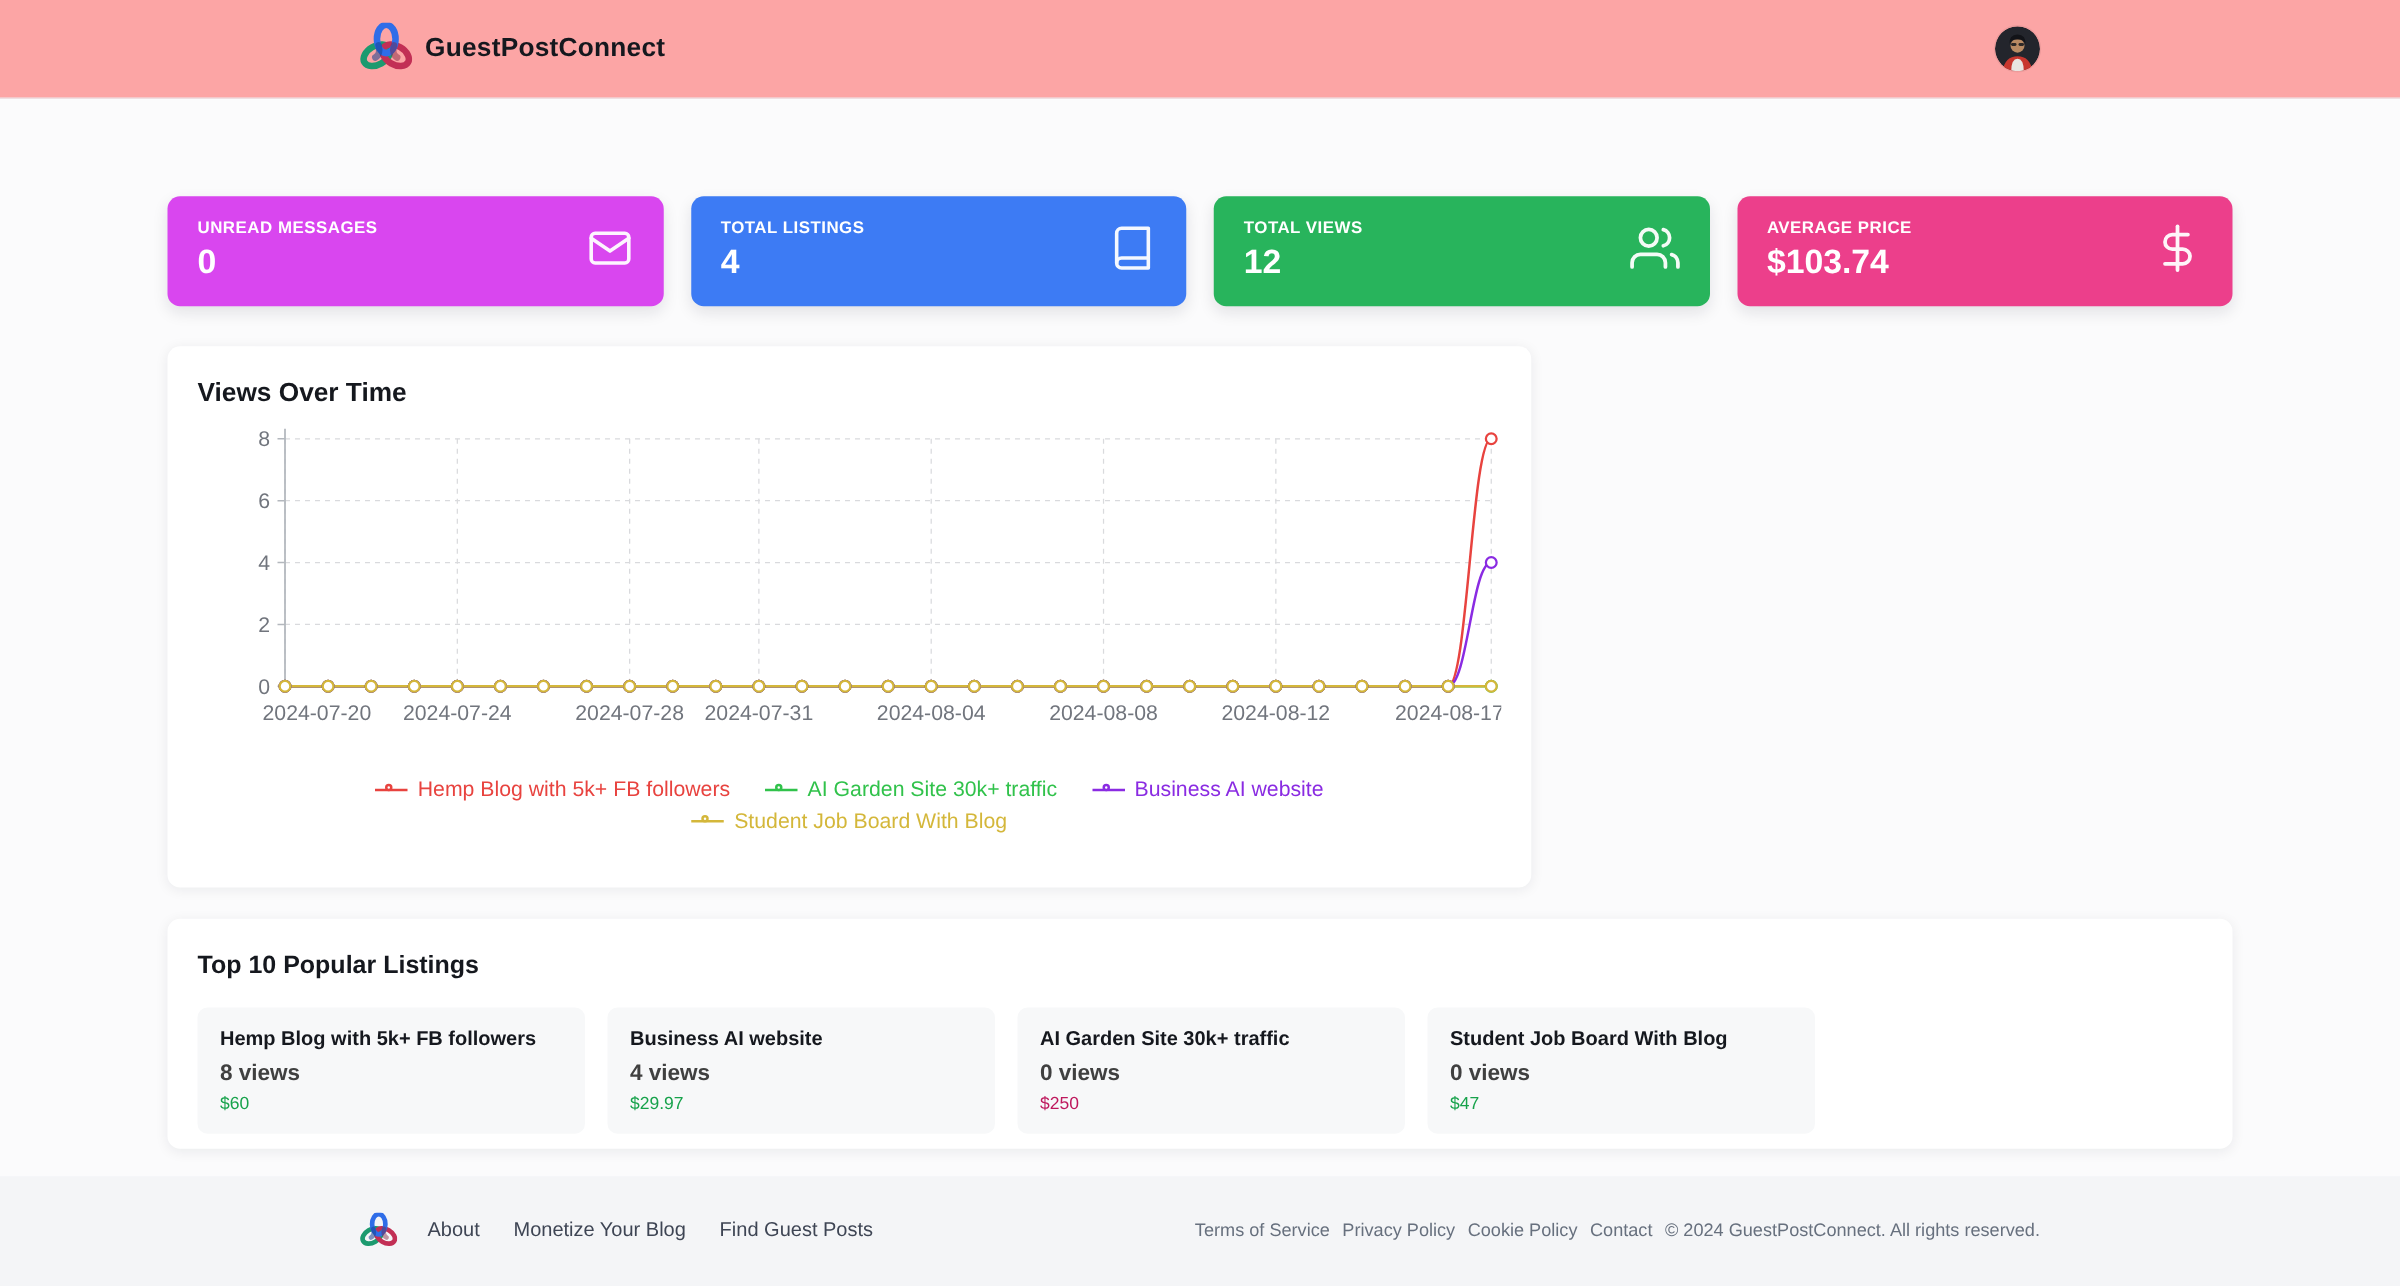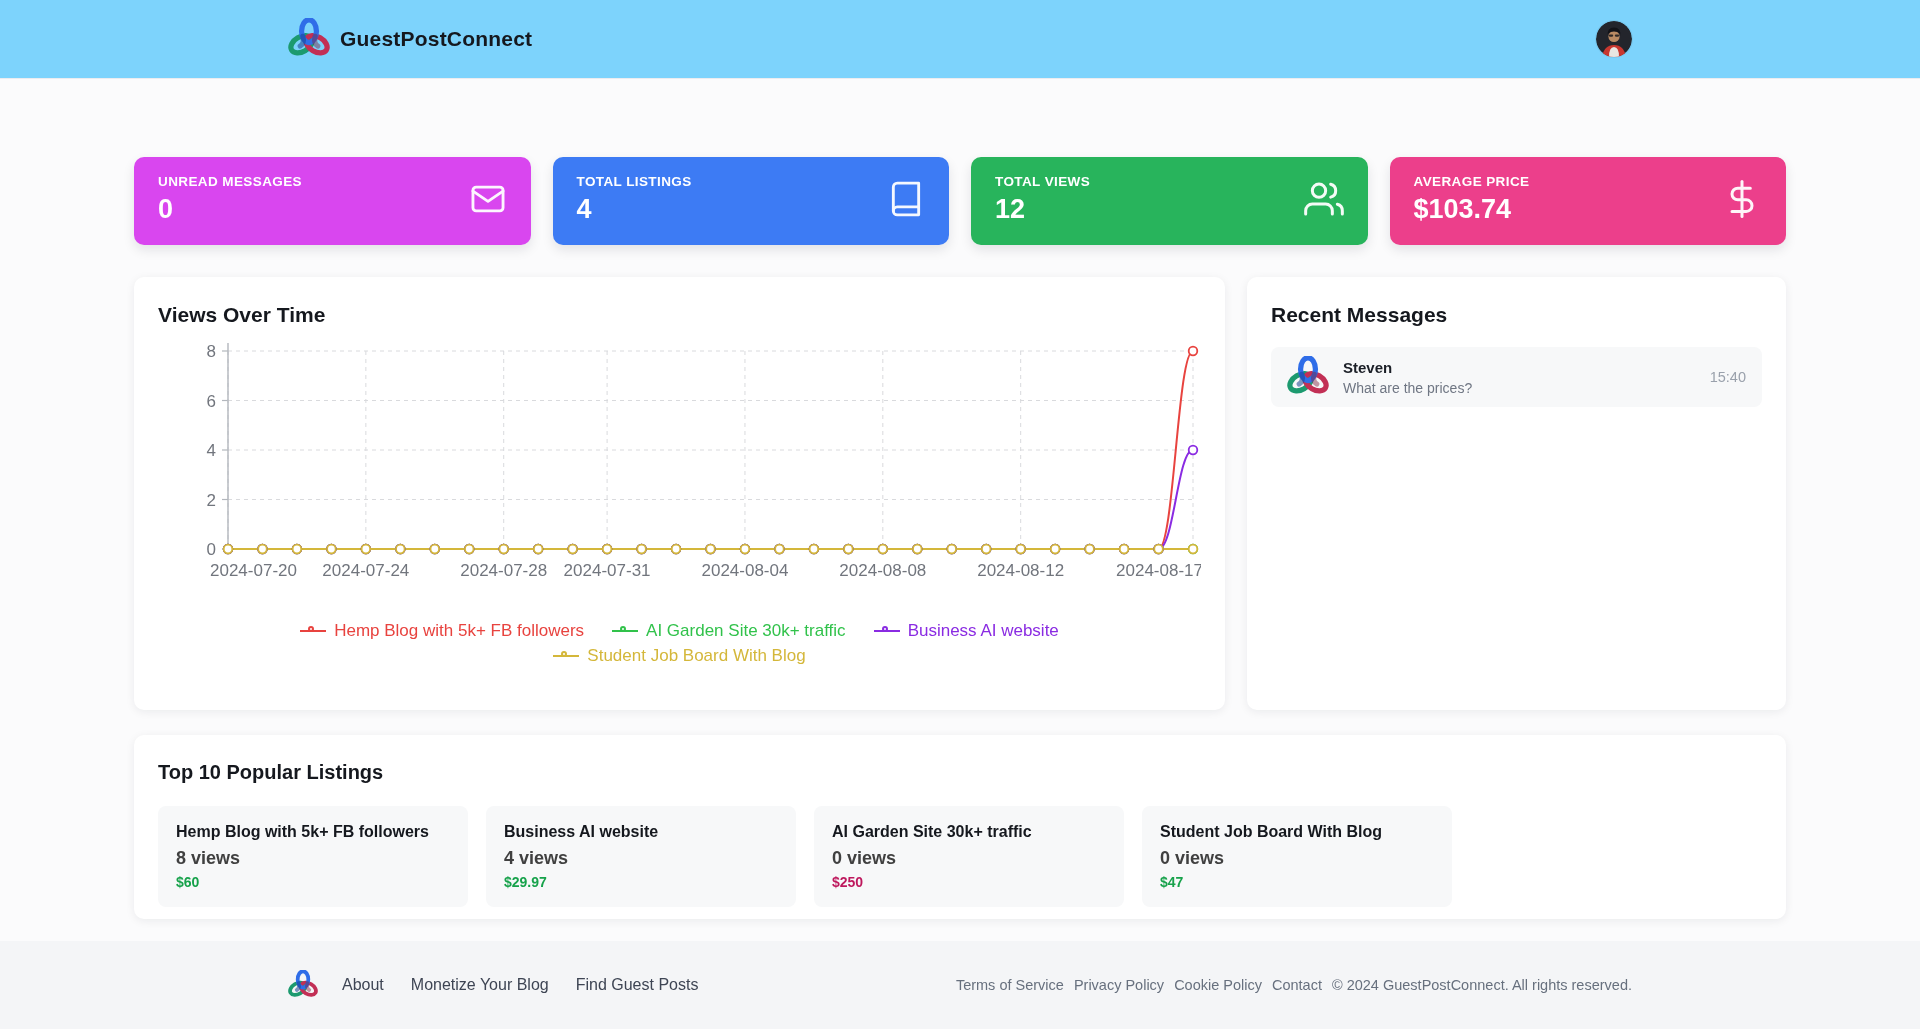--- a/index.html
+++ b/index.html
@@ -1,19 +1,19 @@
 <!DOCTYPE html>
 <html><head>
 <meta charset="utf-8">
 <style>
   * { margin:0; padding:0; box-sizing:border-box; }
   html,body { width:1920px; height:1029px; background:#fbfbfc; font-family:"Liberation Sans", sans-serif; color:#15181e; }
 
   
-  .header { height:79px; background:#7dd3fc; border-bottom:1px solid #ececf0; }
+  .header { height:79px; background:#fca5a5; border-bottom:1px solid #ececf0; }
   .header-inner { width:1344px; margin:0 auto; height:78px; display:flex; align-items:center; }
   .brand { display:flex; align-items:center; cursor:pointer; }
   .brand-title { font-size:21px; font-weight:700; color:#15181e; margin-left:10px; letter-spacing:.2px; }
   .nav { display:flex; gap:46px; margin-left:48px; }
   .nav-item { font-size:16.5px; color:#2a3342; cursor:pointer; }
   .avatar { margin-left:auto; width:36px; height:36px; border-radius:50%; overflow:hidden; cursor:pointer; box-shadow:0 0 0 1px rgba(0,0,0,.06); }
 
   
   .main { width:1652px; margin:0 auto; padding-top:78px; }
   .card { background:#fff; border-radius:10px; box-shadow:0 2px 10px rgba(20,24,40,.07); }
@@ -44,21 +44,21 @@
   .msg-preview { font-size:14px; color:#6f7683; margin-top:4px; }
   .msg-time { margin-left:auto; font-size:14.5px; color:#9aa1ac; }
 
   
   .listings-card { margin-top:25px; height:184px; padding:26px 24px; }
   .listings-title { font-size:20px; font-weight:700; }
   .listing-grid { display:flex; gap:18px; margin-top:22px; }
   .listing-item { width:310px; background:#f7f8f9; border-radius:8px; padding:17px 18px; cursor:pointer; }
   .l-title { font-size:16px; font-weight:600; color:#15181e; }
   .l-views { font-size:18px; color:#404040; margin-top:7px;font-weight:bold; }
-  .l-price { font-size:14px; font-weight:700; margin-top:5px; }
+  .l-price { font-size:14px; font-weight:400; margin-top:5px; }
 
   
   .footer { margin-top:22px; background:#f4f5f7; height:88px; }
   .footer-inner { width:1344px; margin:0 auto; height:100%; display:flex; align-items:center; }
   .footer-links { display:flex; gap:27px; margin-left:24px; }
   .footer-link { font-size:16px; color:#3e4554; cursor:pointer; }
   .footer-legal { margin-left:auto; display:flex; gap:10px; align-items:center; }
   .legal-link { font-size:14.5px; color:#67707e; cursor:pointer; }
   .copyright { font-size:14.5px; color:#67707e; }
 
@@ -336,33 +336,20 @@
             <span class="lg-marker">
                 <span class="lg-line" style="background: rgb(212, 183, 58);"></span>
                 <span class="lg-dot" style="border-color: rgb(212, 183, 58);"></span>
               </span>
             <span>Student Job Board With Blog</span>
           </span>
         </div>
       </div>
     </div>
 
-    <div class="card messages-card">
-      <div class="card-title">Recent Messages</div>
-      <div class="message-item">
-        <svg width="42" height="42">
-            <use href="#logo-knot"></use>
-          </svg>
-        <div class="msg-body">
-          <div class="msg-sender">Steven</div>
-          <div class="msg-preview">What are the prices?</div>
-        </div>
-        <span class="msg-time">15:40</span>
-      </div>
-    </div>
   </div>
 
   <div class="card listings-card">
     <div class="listings-title">Top 10 Popular Listings</div>
     <div class="listing-grid">
       <div class="listing-item">
         <div class="l-title">Hemp Blog with 5k+ FB followers</div>
         <div class="l-views">8 views</div>
         <div class="l-price" style="color: rgb(23, 162, 75);">$60</div>
       </div>

